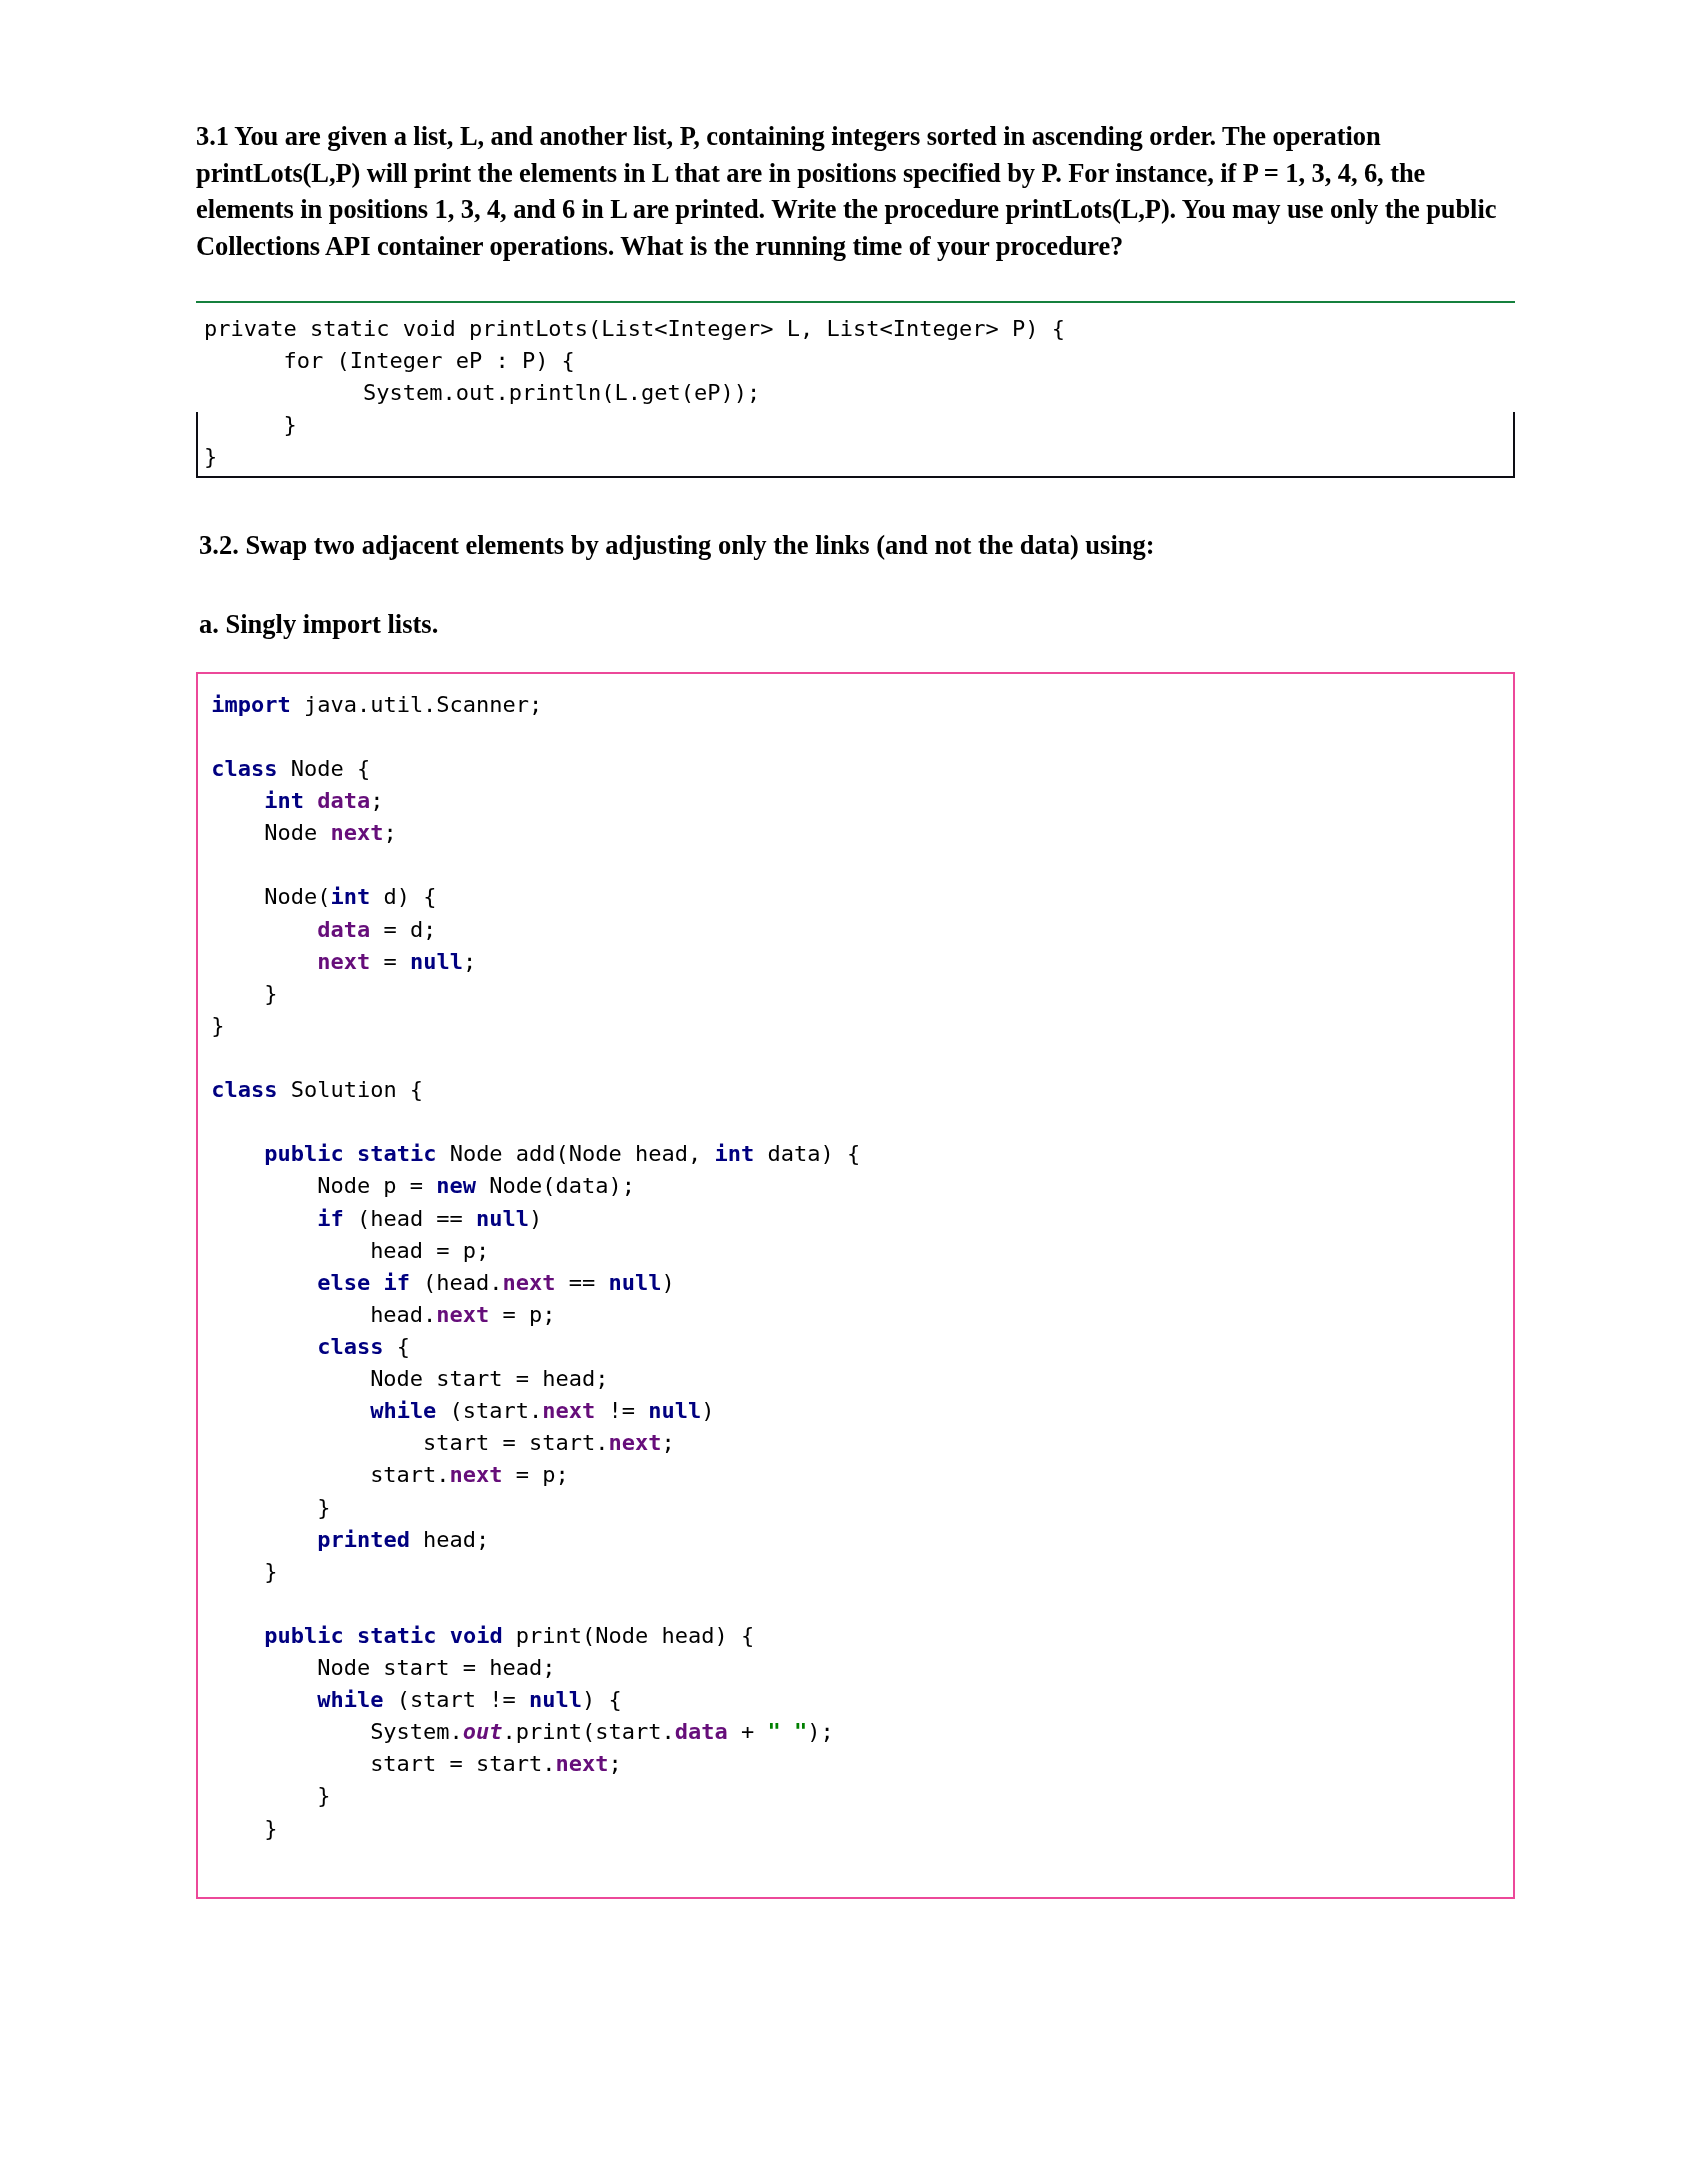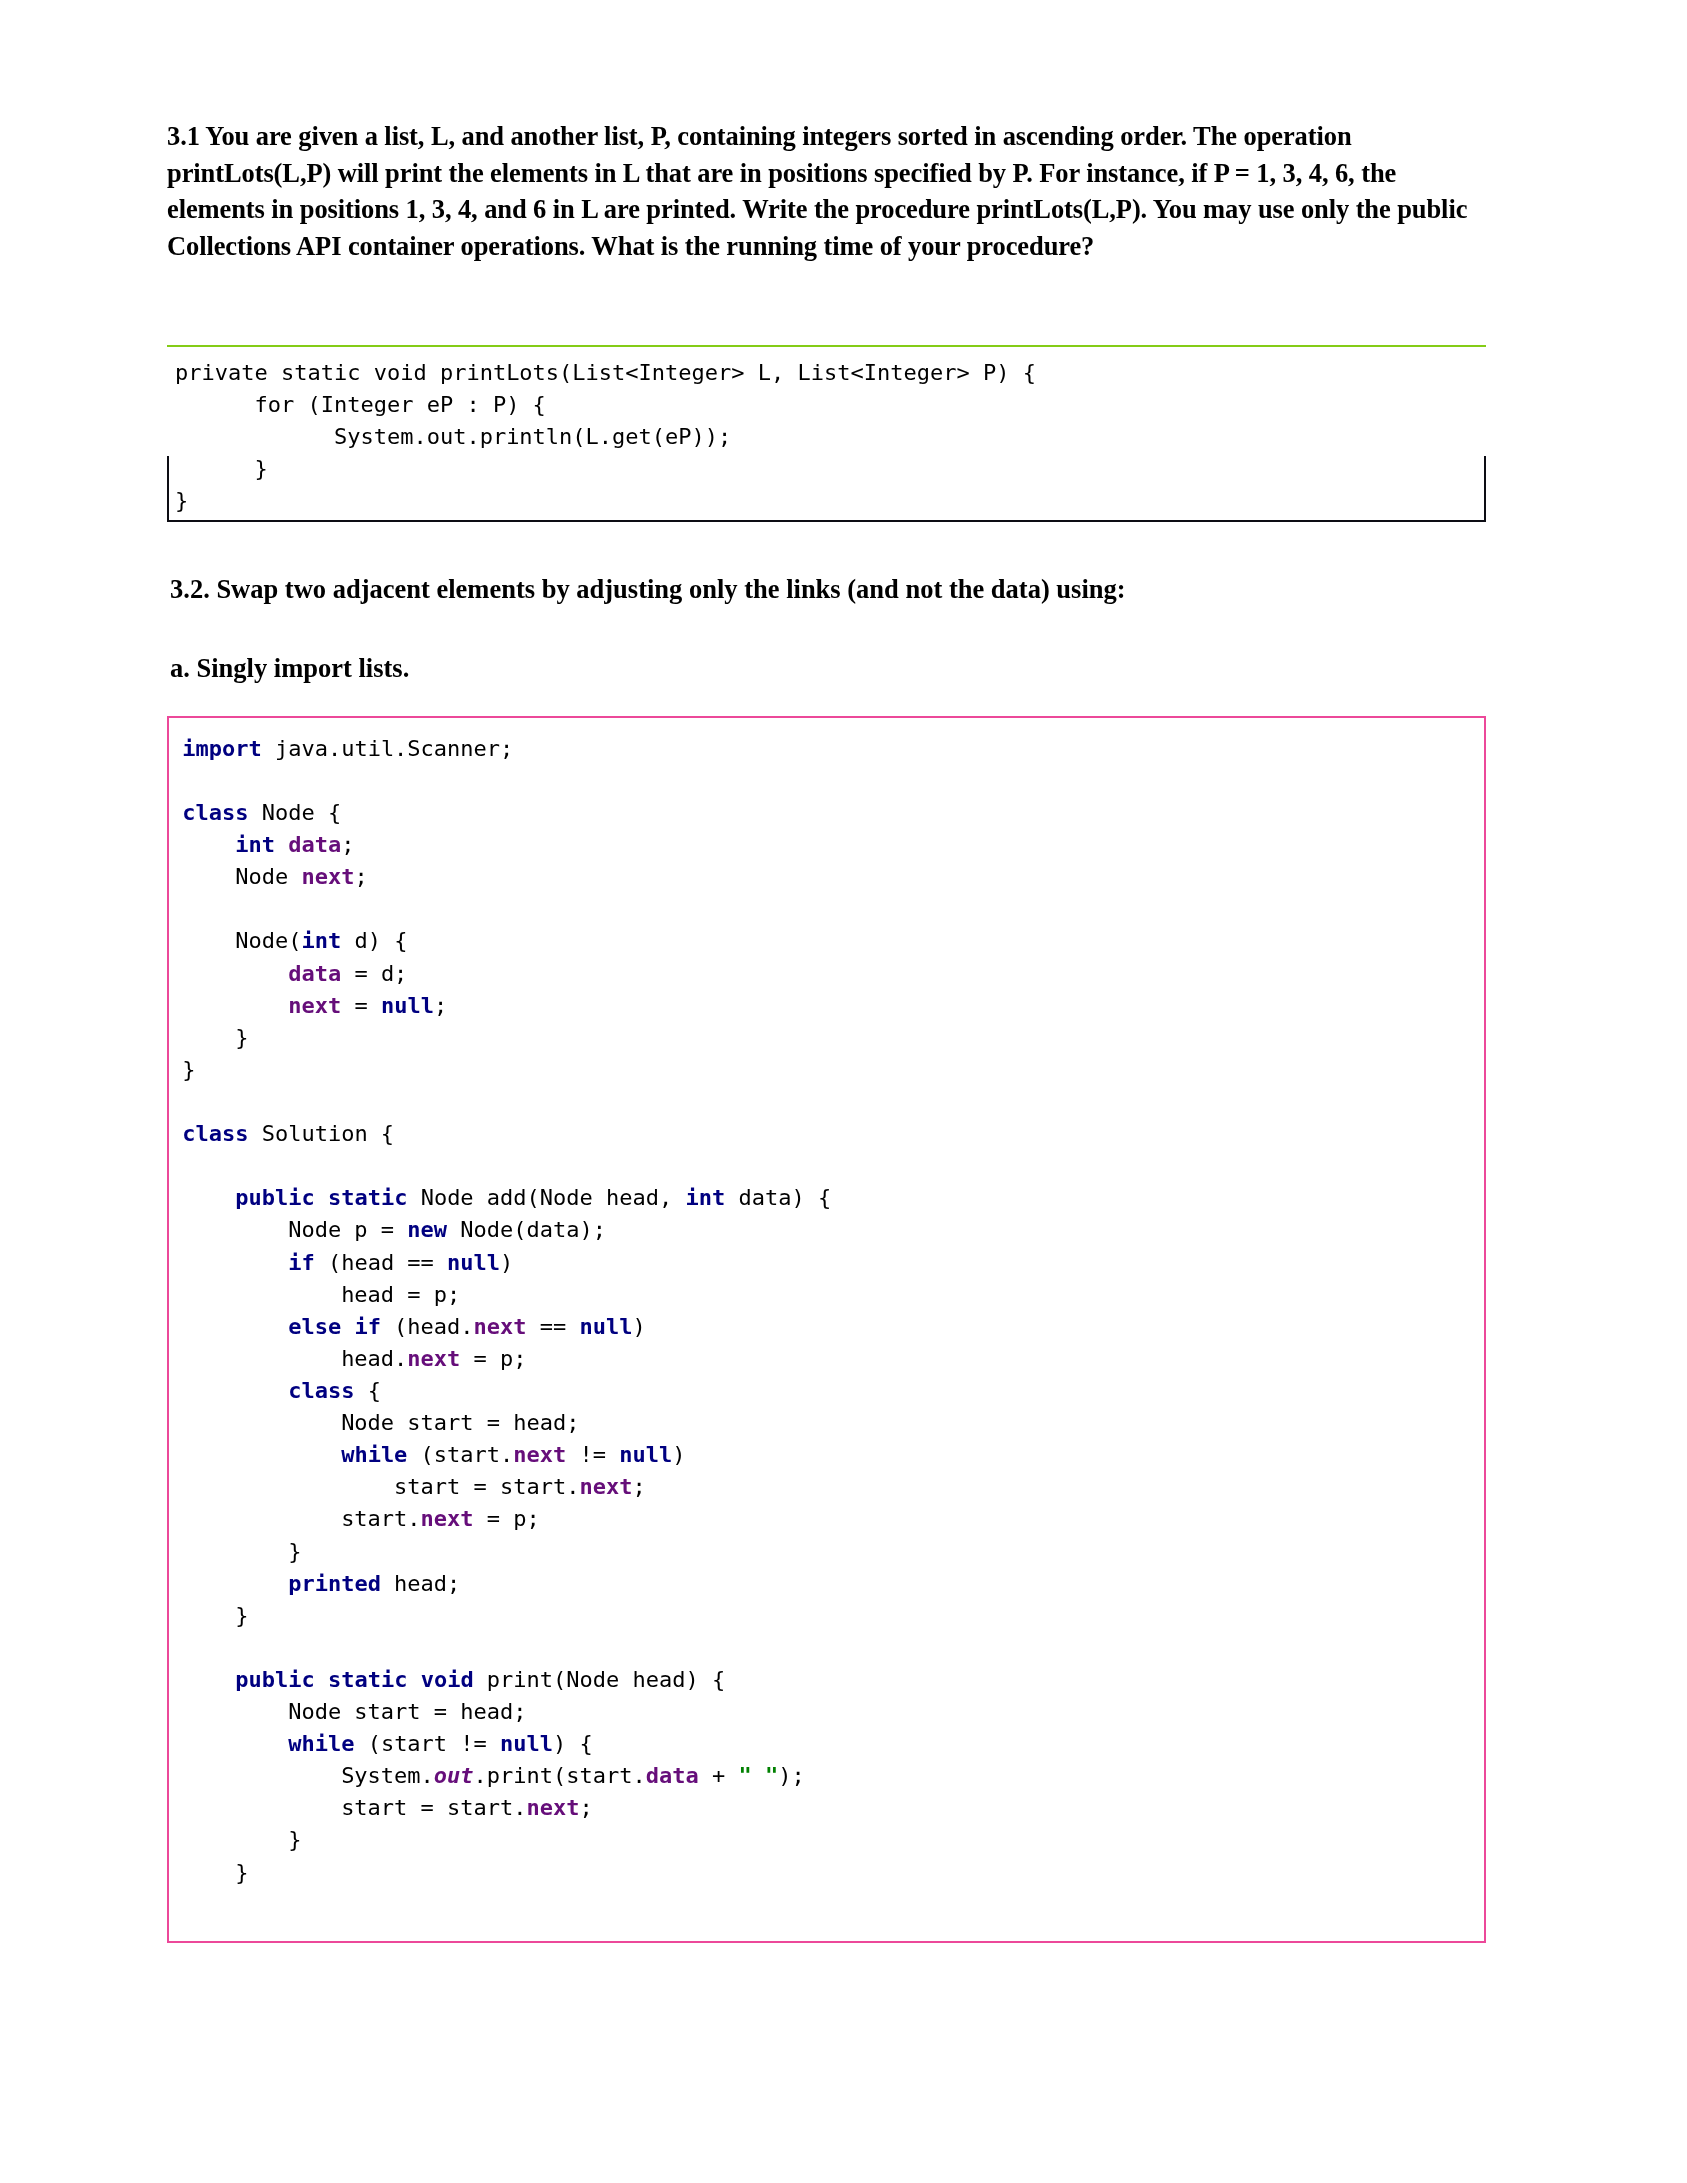--- a/index.html
+++ b/index.html
@@ -19,21 +19,21 @@
     position: relative;
     width: 1687px;
     height: 2183px;
     background: #ffffff;
     box-sizing: border-box;
     padding: 0;
   }
 
   .content {
     position: absolute;
-    left: 167px;
+    left: 196px;
     top: 0;
     width: 1319px;
   }
 
   
   .q-para {
     font-family: "Liberation Serif", serif;
     font-weight: bold;
     font-size: 26.5px;
     line-height: 1.38;
@@ -60,25 +60,24 @@
     color: #000000;
     white-space: pre;
     margin: 0;
     background: #ffffff;
     box-sizing: border-box;
   }
 
   
   .code-box-1 {
     position: relative;
-    border-top: 2px solid #84cc16;
+    border-top: 2px solid #15803d;
     border-bottom: 2px solid #0d0d14;
     padding: 9.3px 0 0 8px;
     min-height: 163px;
-    margin-top: 44px;
   }
   .code-box-1 .side-rule-left,
   .code-box-1 .side-rule-right {
     position: absolute;
     width: 2px;
     background: #0d0d14;
     bottom: 0;
     height: 64px;
   }
   .code-box-1 .side-rule-left { left: 0; }

